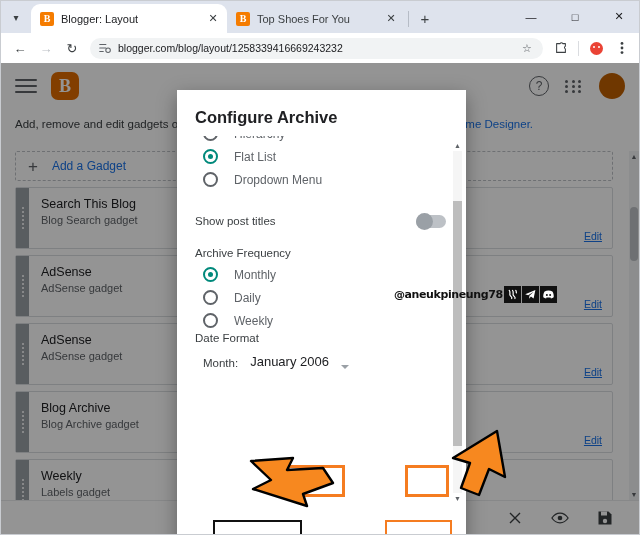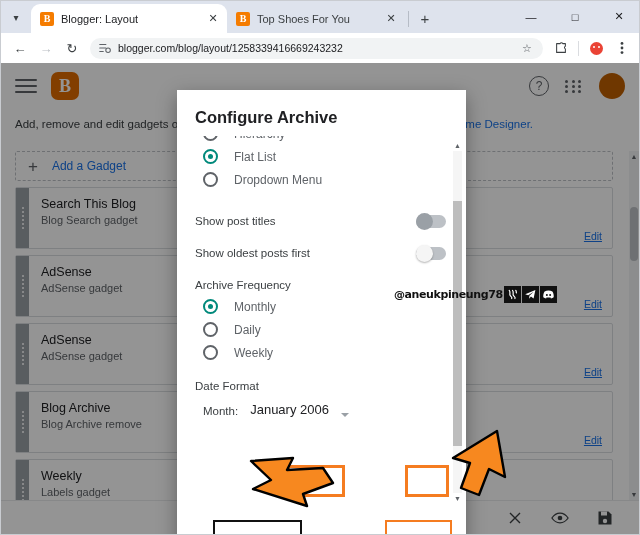--- a/index.html
+++ b/index.html
@@ -185,21 +185,21 @@
   }
   .radio-lbl { margin-left: 16px; font-size: 12px; color: #5f6368; }
 
   .sw-row { display: flex; align-items: center; height: 32px; }
   .sw-lbl { font-size: 11.5px; color: #3c4043; }
   .switch { margin-left: auto; width: 30px; height: 13px; border-radius: 7px; background: #bdc1c6; position: relative; }
   .knob { position: absolute; left: 0; top: -2px; width: 17px; height: 17px; border-radius: 50%; background: #9aa0a6; }
   .knob.light { background: #f5f5f5; box-shadow: 0 1px 2px rgba(0,0,0,.3); }
 
   .sec-lbl { font-size: 11.5px; color: #3c4043; margin-top: 10px; margin-bottom: 4px; }
-  .df-lbl { font-size: 11.5px; color: #3c4043; margin-top: 16px; }
+  .df-lbl { font-size: 11.5px; color: #3c4043; margin-top: 0; }
   .month-row { display: flex; align-items: flex-end; padding-left: 8px; margin-top: 10px; gap: 12px; }
   .month-key { font-size: 11.5px; color: #3c4043; }
   .month-val { font-size: 13px; color: #202124; }
   .caret { width: 0; height: 0; border-left: 4px solid transparent; border-right: 4px solid transparent; border-top: 4px solid #9aa0a6; }
 
   .dlg-scroll { position: absolute; right: 4px; top: 50px; width: 9px; bottom: 62px; }
   .dlg-scroll .arr { height: 11px; text-align: center; font-size: 7px; color: #5f6368; line-height: 11px; }
   .dlg-track { position: absolute; left: 0; top: 11px; bottom: 11px; width: 9px; background: #f5f5f5; }
   .dlg-thumb { position: absolute; left: 0; top: 50px; width: 9px; height: 245px; background: #bdbdbd; }
 
@@ -362,21 +362,21 @@
           </div>
           <a class="gedit" href="#">Edit</a>
         </div>
 
         <div class="gadget">
           <div class="grip">
               <i></i>
             </div>
           <div class="gadget-txt">
             <div class="gname">Blog Archive</div>
-            <div class="gsub">Blog Archive remove</div>
+            <div class="gsub">Blog Archive gadget</div>
           </div>
           <a class="gedit" href="#">Edit</a>
         </div>
 
         <div class="gadget">
           <div class="grip">
               <i></i>
             </div>
           <div class="gadget-txt">
             <div class="gname">Weekly</div>
@@ -434,26 +434,20 @@
       </div>
       <div class="radio-row">
         <span class="radio"></span>
         <span class="radio-lbl">Dropdown Menu</span>
       </div>
 
       <div class="sw-row" style="margin-top:14px;">
         <span class="sw-lbl">Show post titles</span>
         <span class="switch">
             <span class="knob"></span>
-          </span>
-      </div>
-      <div class="sw-row">
-        <span class="sw-lbl">Show oldest posts first</span>
-        <span class="switch">
-            <span class="knob light"></span>
           </span>
       </div>
 
       <div class="sec-lbl">Archive Frequency</div>
 
       <div class="radio-row">
         <span class="radio on"></span>
         <span class="radio-lbl">Monthly</span>
       </div>
       <div class="radio-row">

